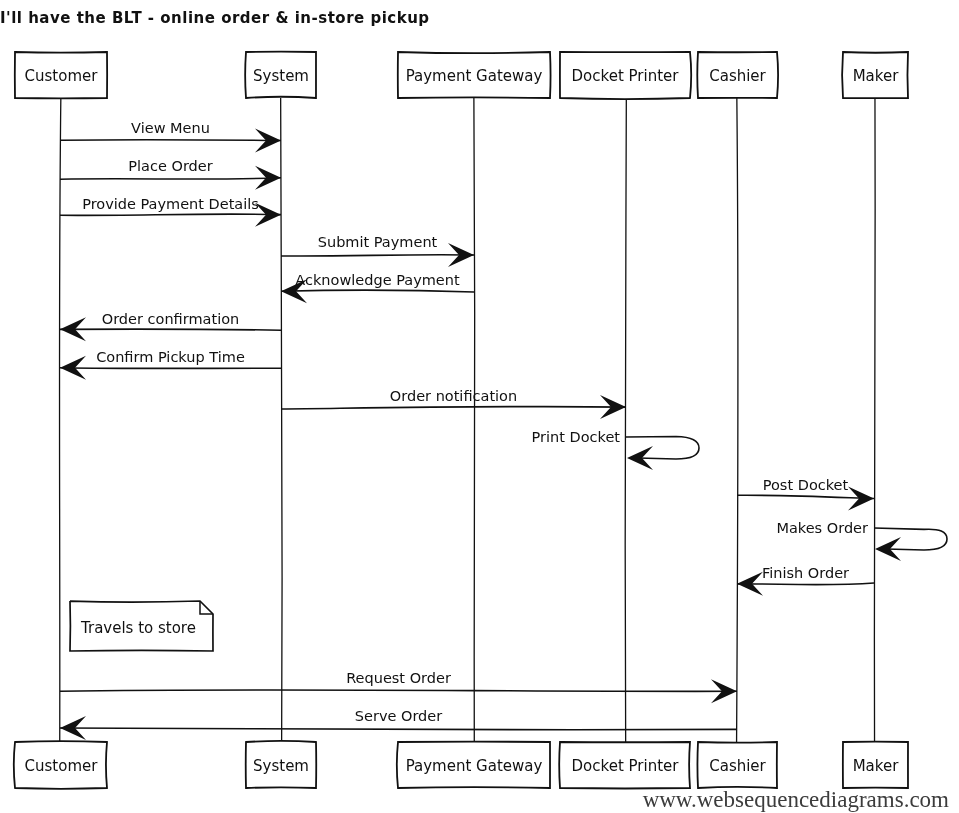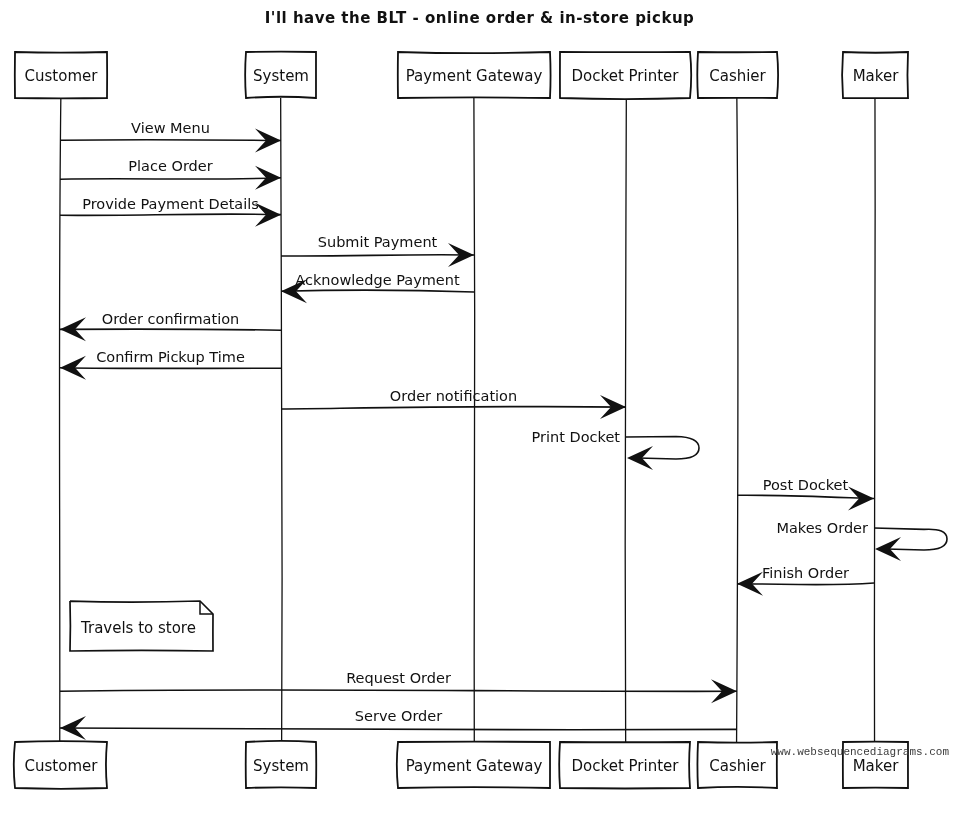--- a/index.html
+++ b/index.html
@@ -5,30 +5,29 @@
   html,body{margin:0;padding:0;background:#ffffff;}
   #stage{
     position:relative;
     width:959px;height:813px;
     background:#ffffff;
     font-family:"DejaVu Sans", sans-serif;
     overflow:hidden;
   }
   #diagram-title{
     position:absolute;top:9px;left:0;width:959px;
-    text-align:center;
     font-size:15px;font-weight:bold;
     letter-spacing:0.5px;
     color:#111111;
   }
   #watermark{
-    position:absolute;top:746px;right:10px;
-    font-size:11px;
+    position:absolute;top:787px;right:10px;
+    font-size:23px;
     color:#3c3c3c;
-    font-family:Liberation Mono, monospace;
+    font-family:Liberation Serif, serif;
   }
   svg text{
     font-family:"DejaVu Sans", sans-serif;
     fill:#111111;
   }
 </style>
 </head>
 <body>
 
 <div id="stage">

